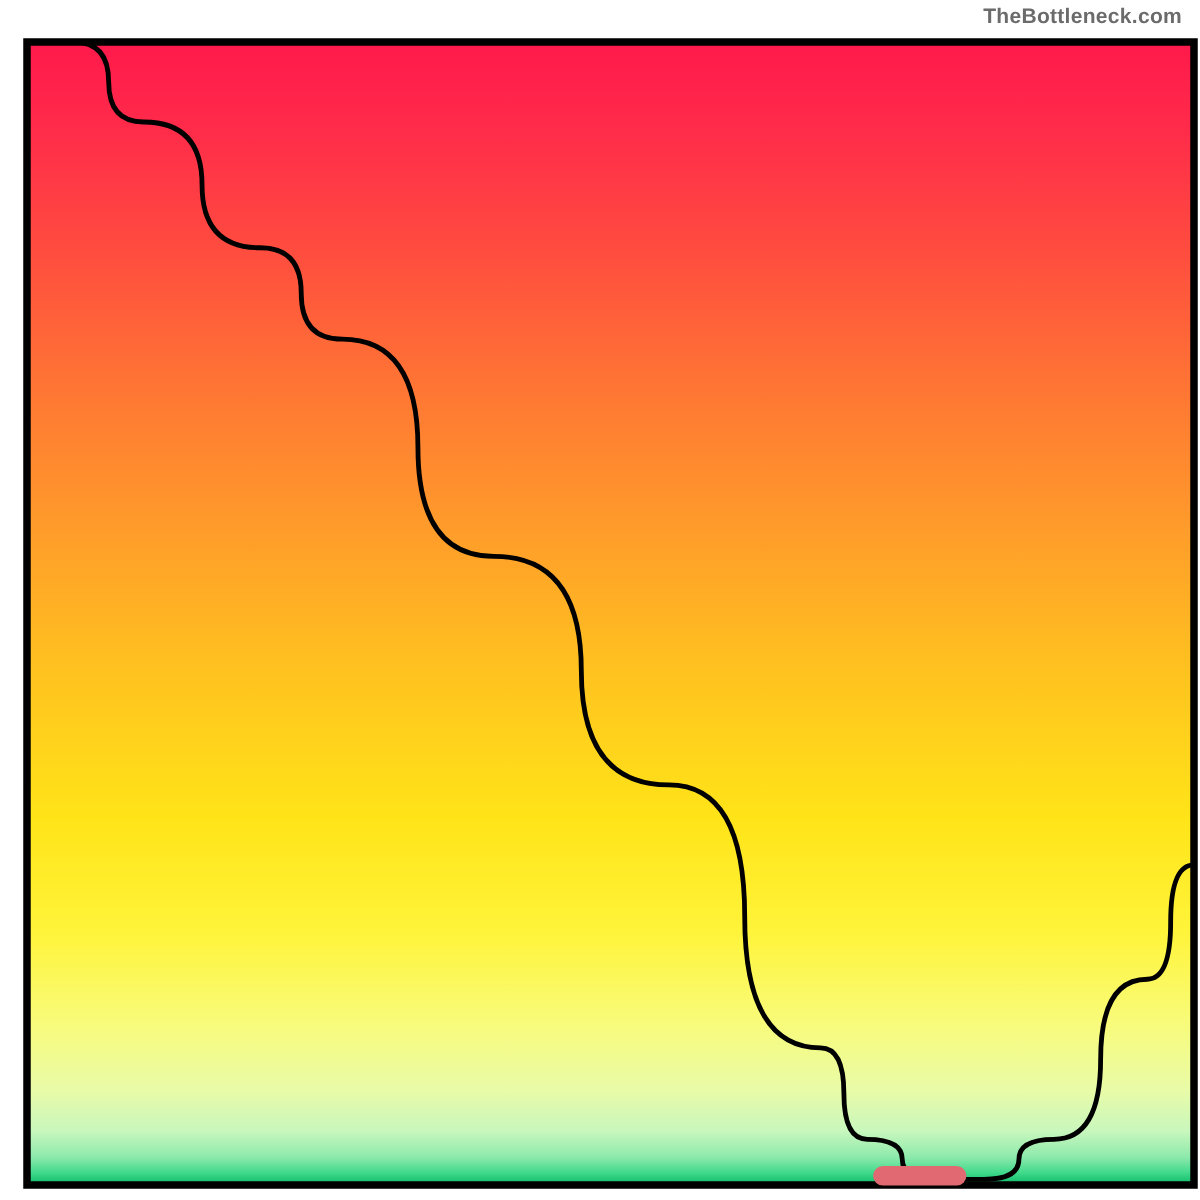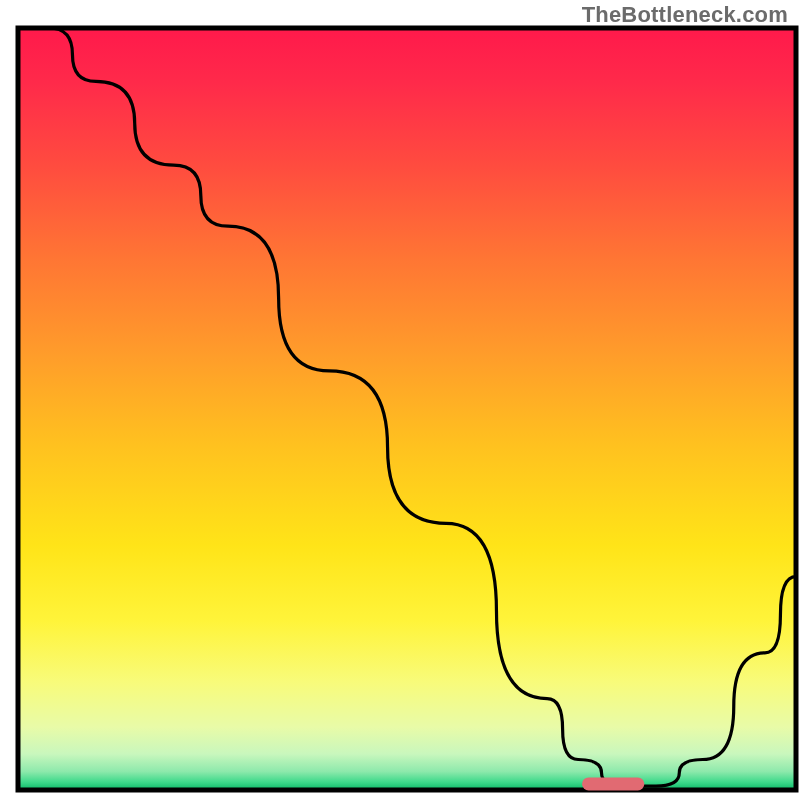--- a/index.html
+++ b/index.html
@@ -13,21 +13,21 @@
   }
   .chart-wrap {
     position: relative;
     width: 800px;
     height: 800px;
   }
   .watermark {
     position: absolute;
     top: 2px;
     right: 12px;
-    font-size: 22px;
+    font-size: 14px;
     font-weight: 600;
     color: #6b6b6b;
     letter-spacing: 0.2px;
     user-select: none;
   }
   svg {
     display: block;
     position: absolute;
     left: 0;
     top: 0;

